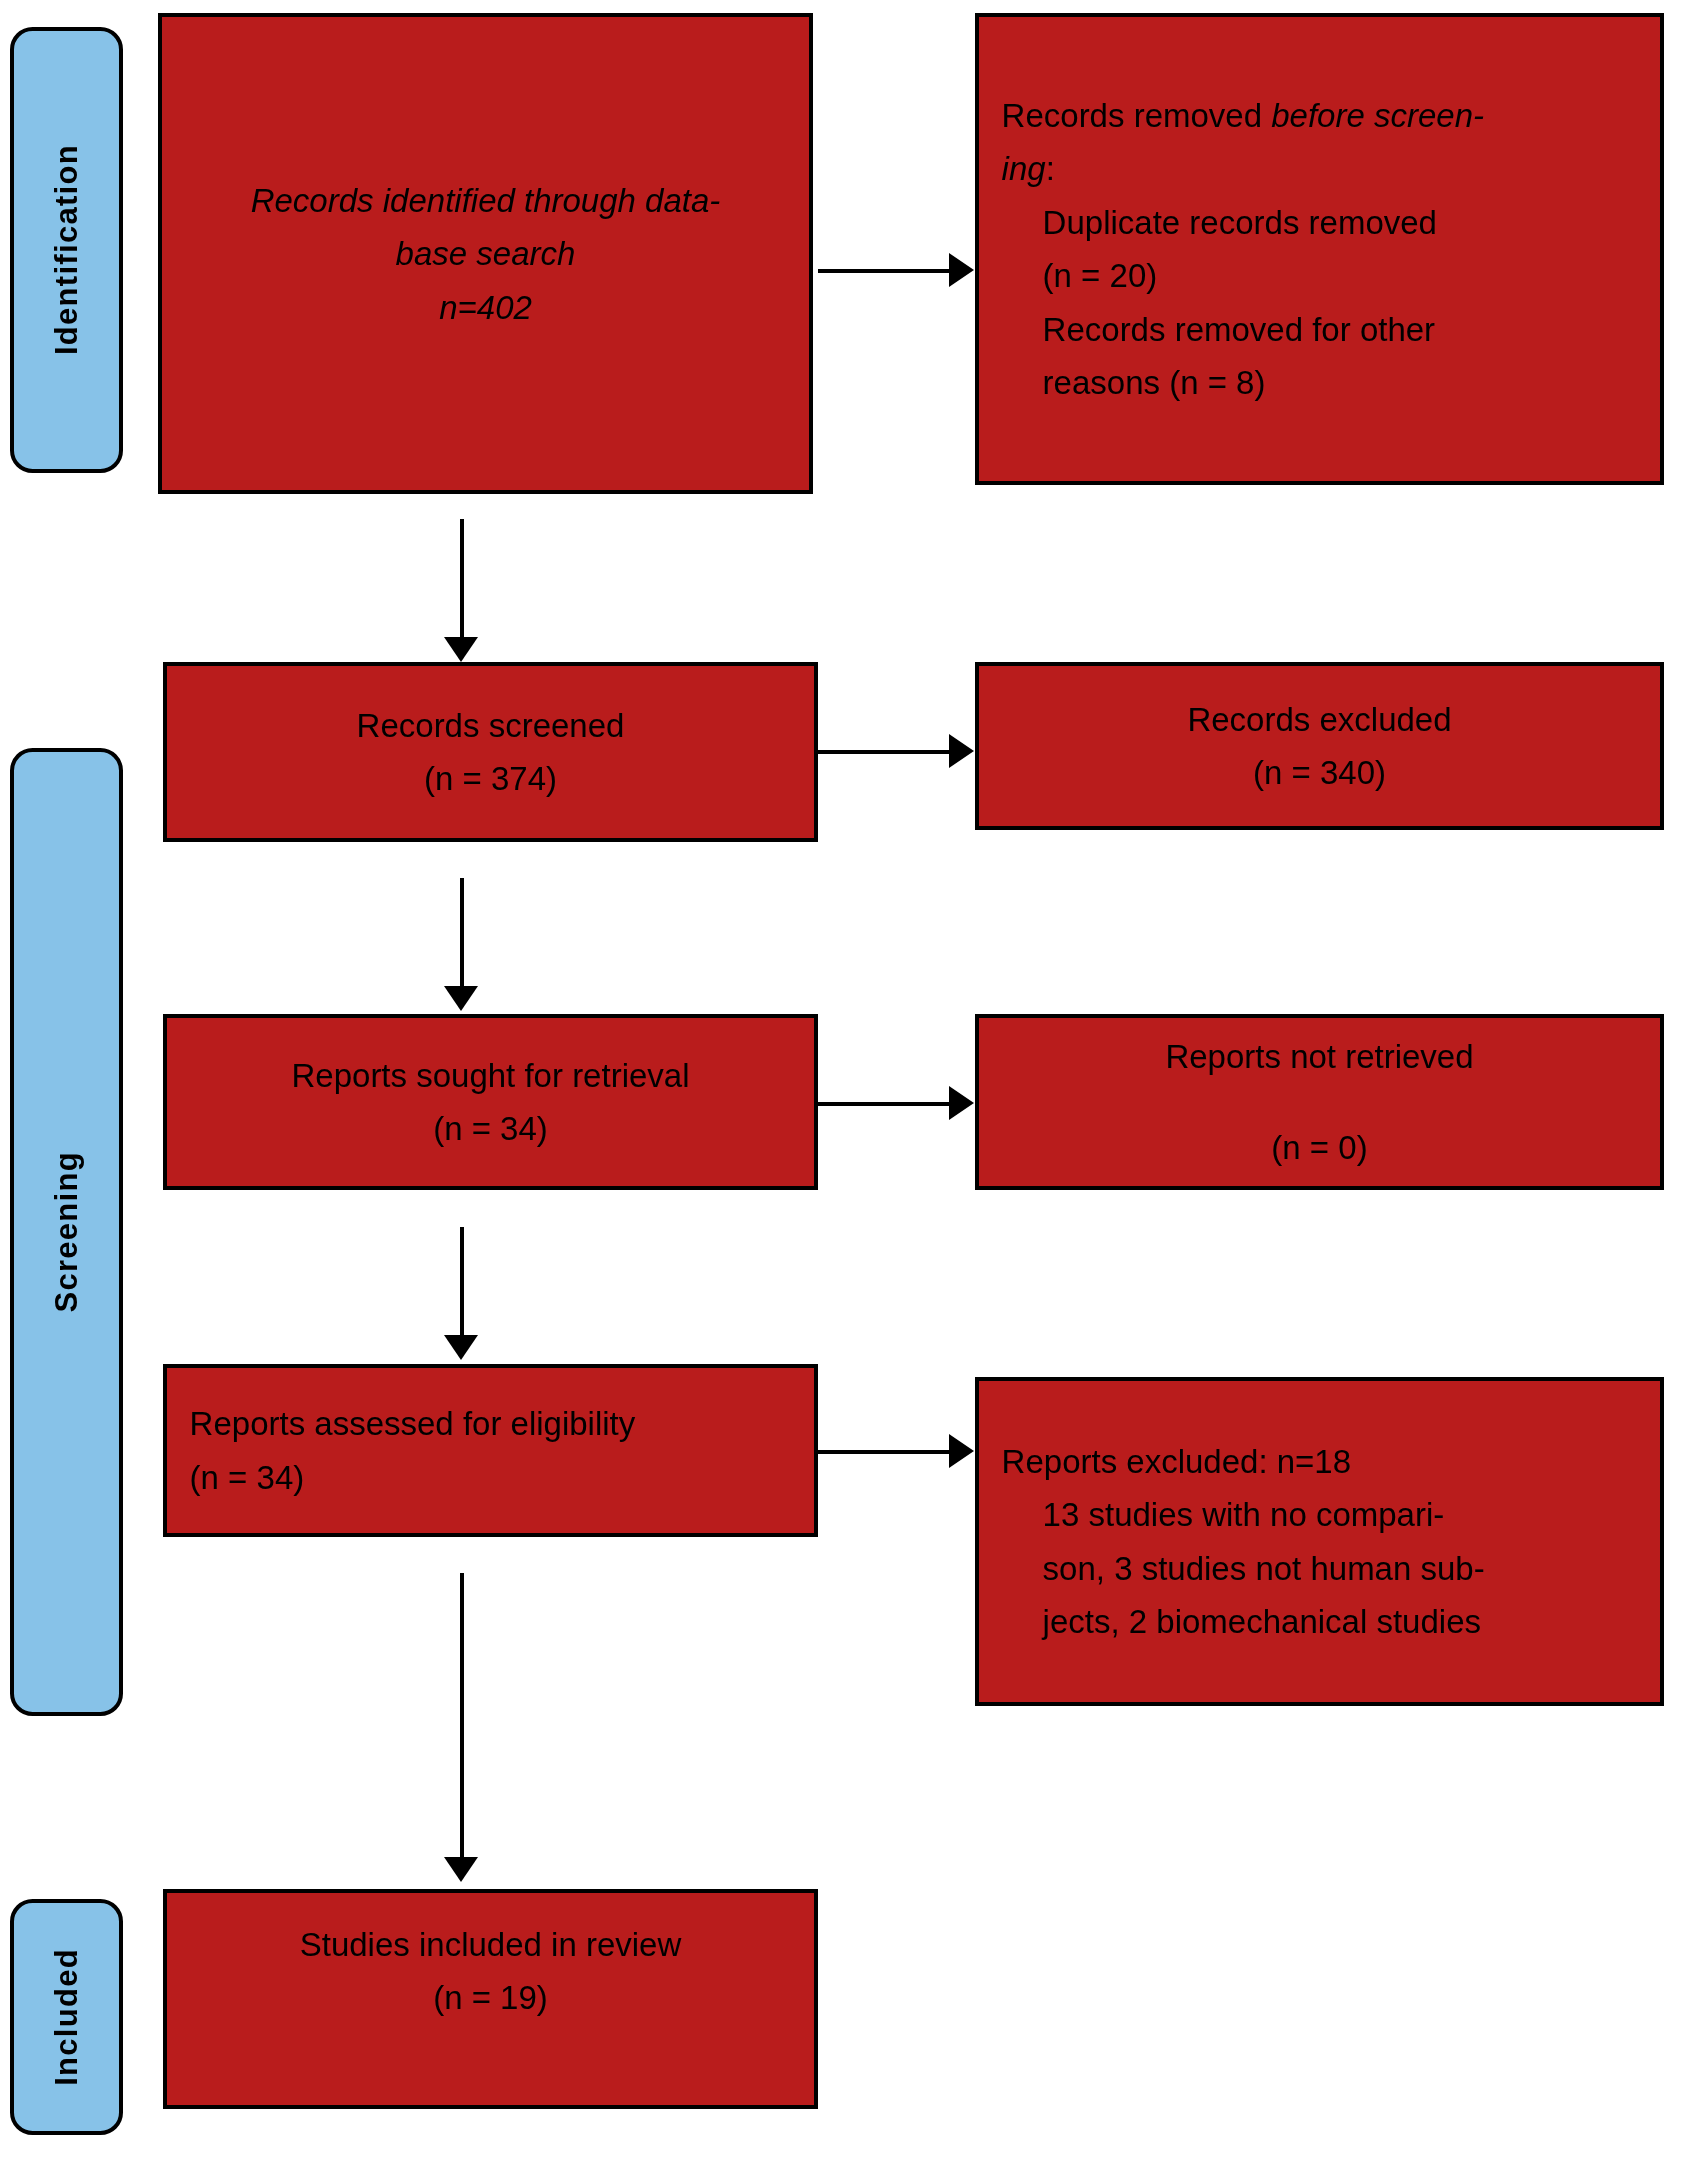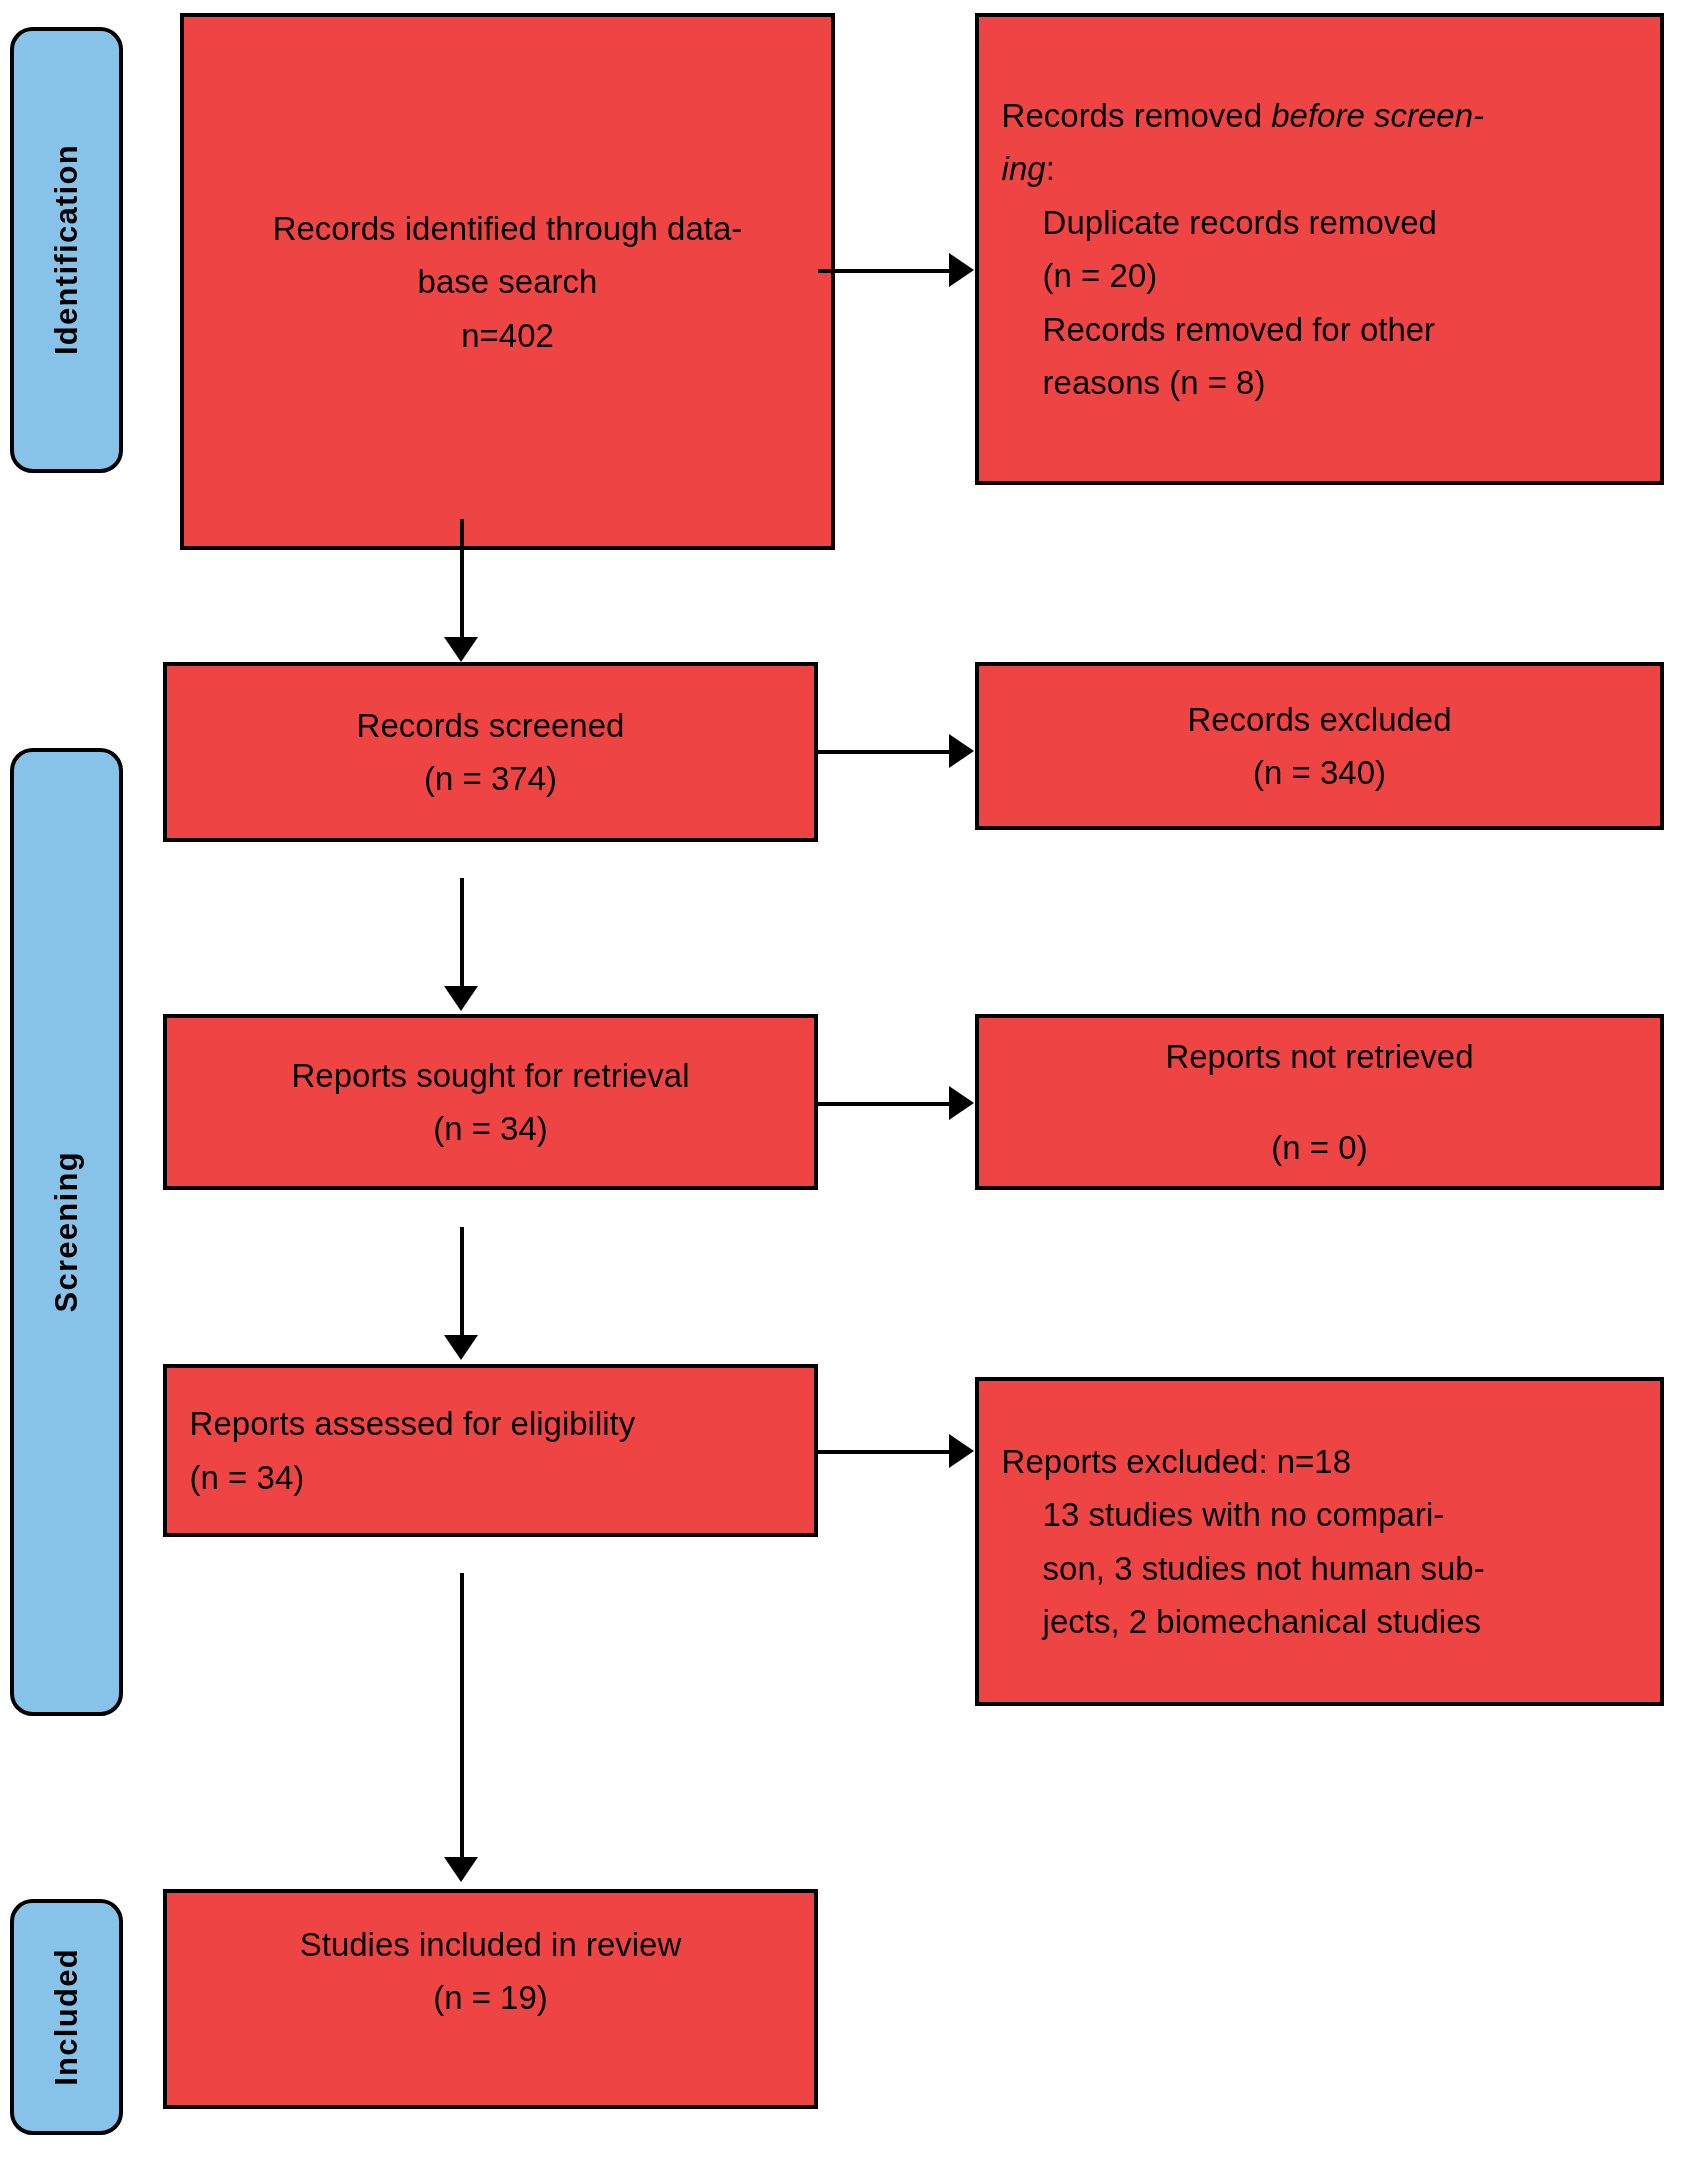--- a/index.html
+++ b/index.html
@@ -35,21 +35,21 @@
     font-weight: bold;
     font-size: 31px;
     letter-spacing: 1.3px;
     color: #000000;
     white-space: nowrap;
   }
 
   
   .flow-box {
     position: absolute;
-    background: #ef4444;
+    background: #b91c1c;
     border: 4px solid #000000;
     box-sizing: border-box;
     display: flex;
     flex-direction: column;
     justify-content: center;
     padding: 17.3px 22.6px;
   }
   .flow-box .line {
     font-size: 33px;
     line-height: 1.62;
@@ -118,21 +118,21 @@
   </div>
 
   <div class="stage-bar" style="left:10px; top:748px; width:113px; height:968px;">
     <span class="stage-label">Screening</span>
   </div>
 
   <div class="stage-bar" style="left:10px; top:1899px; width:113px; height:236px;">
     <span class="stage-label">Included</span>
   </div>
 
-  <div class="flow-box align-center" style="left:180px; top:13.3px; width:655px; height:537px;">
+  <div class="flow-box align-center" style="left:158px; top:13.3px; width:655px; height:481px;font-style:italic;">
     <div class="line">Records identified through data-</div>
     <div class="line">base search</div>
     <div class="line">n=402</div>
   </div>
 
   <div class="flow-box align-left" style="left:975px; top:13.3px; width:689px; height:472px;">
     <div class="line">
       <span>Records removed </span><span class="italic">before screen-</span>
     </div>
     <div class="line">

